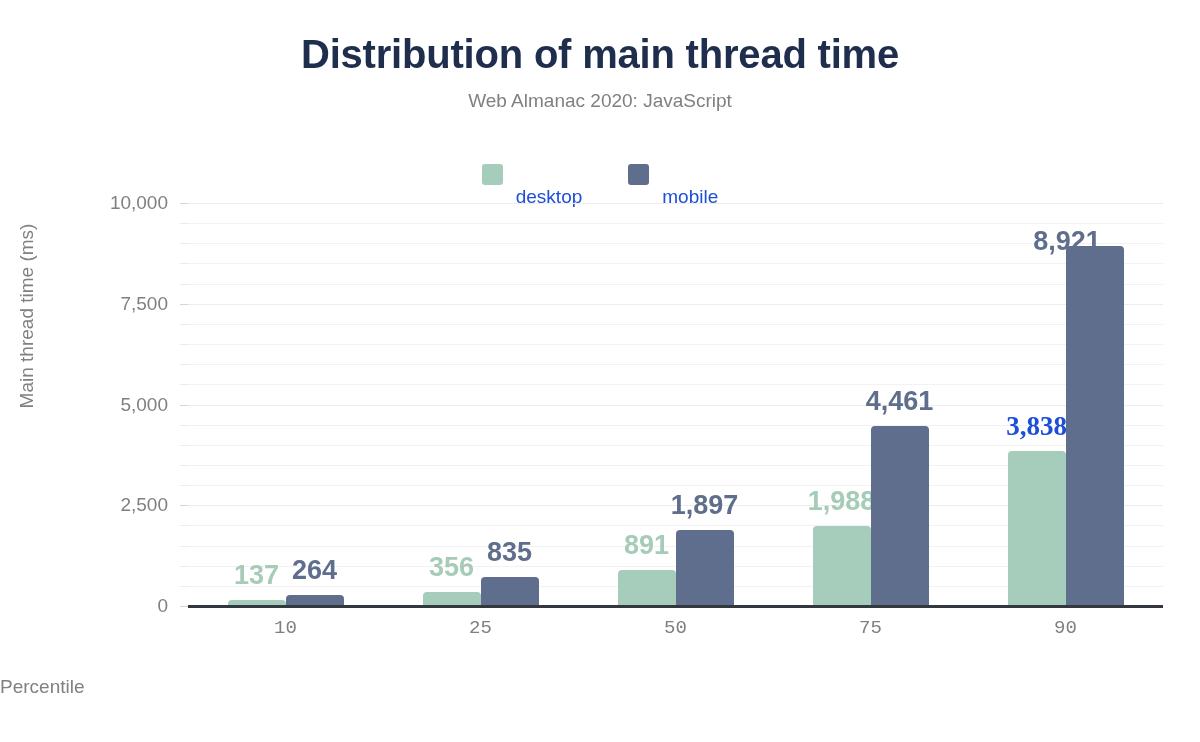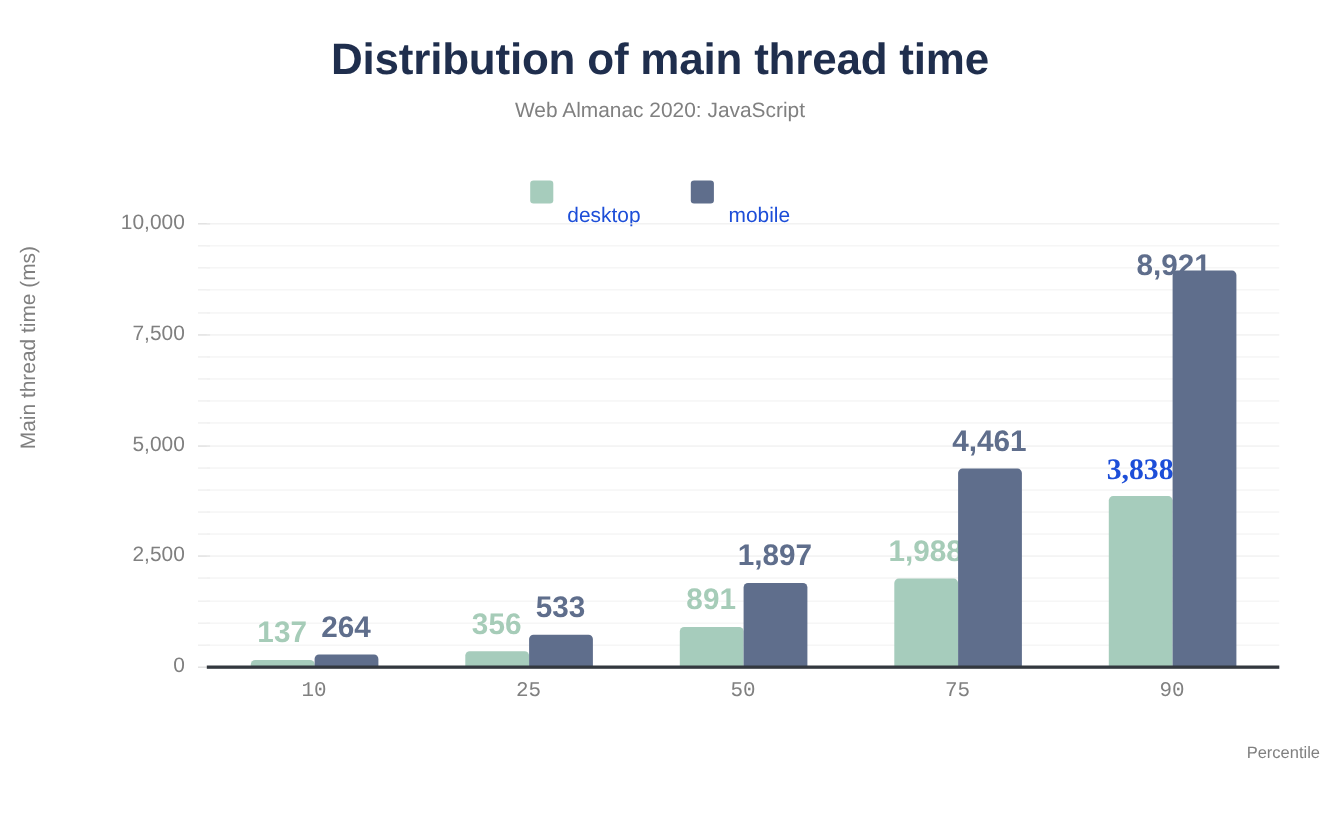--- a/index.html
+++ b/index.html
@@ -145,22 +145,22 @@
     text-align: center;
     font-size: 19px;
     color: #808080;
     font-family: Liberation Mono, monospace;
   }
   #x-axis-title {
     position: absolute;
     left: 0;
     top: 676px;
     width: 1200px;
-    text-align: right;
-    font-size: 15px;
+    text-align: left;
+    font-size: 19px;
     color: #808080;
   }
 
   
   #bars-layer {
     position: absolute;
     left: 188px;
     top: 203px;
     width: 975px;
     height: 403px;
@@ -253,21 +253,21 @@
   </div>
 
 <div id="bars-layer">
     <div class="bar" style="left: 39.5px; width: 58px; height: 5.5211px; background: rgb(166, 204, 188);"></div>
     <div class="bar-value" style="left: -16.5px; top: 357.479px; color: rgb(166, 204, 184);">137</div>
     <div class="bar" style="left: 97.5px; width: 58px; height: 10.6392px; background: rgb(95, 110, 140);"></div>
     <div class="bar-value" style="left: 41.5px; top: 352.361px; color: rgb(95, 110, 140);">264</div>
     <div class="bar" style="left: 234.5px; width: 58px; height: 14.3468px; background: rgb(166, 204, 188);"></div>
     <div class="bar-value" style="left: 178.5px; top: 348.653px; color: rgb(166, 204, 184);">356</div>
     <div class="bar" style="left: 292.5px; width: 58px; height: 28.7742px; background: rgb(95, 110, 140);"></div>
-    <div class="bar-value" style="left: 236.5px; top: 334.226px; color: rgb(95, 110, 140);">533</div>
+    <div class="bar-value" style="left: 236.5px; top: 334.226px; color: rgb(95, 110, 140);">835</div>
     <div class="bar" style="left: 429.5px; width: 58px; height: 35.9073px; background: rgb(166, 204, 188);"></div>
     <div class="bar-value" style="left: 373.5px; top: 327.093px; color: rgb(166, 204, 184);">891</div>
     <div class="bar" style="left: 487.5px; width: 58px; height: 76.4491px; background: rgb(95, 110, 140);"></div>
     <div class="bar-value" style="left: 431.5px; top: 286.551px; color: rgb(95, 110, 140);">1,897</div>
     <div class="bar" style="left: 624.5px; width: 58px; height: 80.1164px; background: rgb(166, 204, 188);"></div>
     <div class="bar-value" style="left: 568.5px; top: 282.884px; color: rgb(166, 204, 184);">1,988</div>
     <div class="bar" style="left: 682.5px; width: 58px; height: 179.778px; background: rgb(95, 110, 140);"></div>
     <div class="bar-value" style="left: 626.5px; top: 183.222px; color: rgb(95, 110, 140);">4,461</div>
     <div class="bar" style="left: 819.5px; width: 58px; height: 154.671px; background: rgb(166, 204, 188);"></div>
     <div class="bar-value" style="left: 763.5px; top: 208.329px; color: #1d4ed8; font-family: Liberation Serif, serif;">3,838</div>

